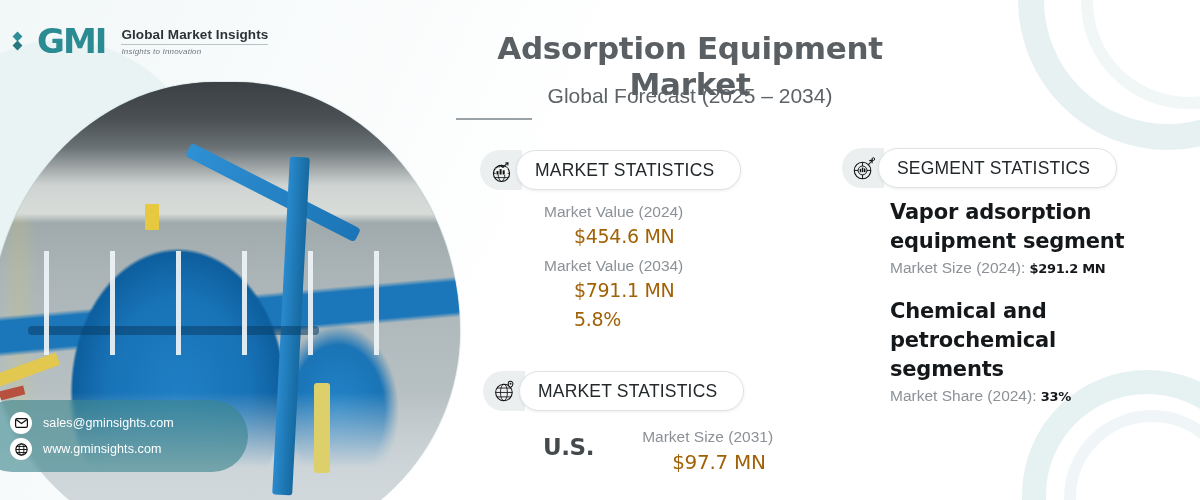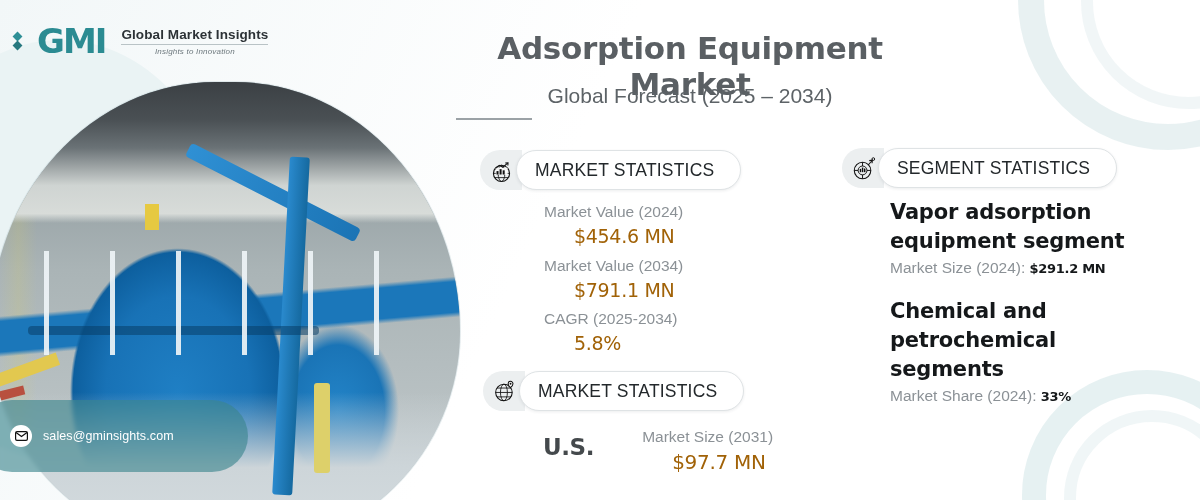--- a/index.html
+++ b/index.html
@@ -191,21 +191,21 @@
   }
   .logo-txt { display: flex; flex-direction: column; }
   .logo-name {
     font-size: 13.5px; font-weight: bold; color: #2c3236;
     letter-spacing: .1px;
   }
   .logo-rule {
     height: 1px; background: #b9c3c6; margin: 2px 0 2px;
   }
   .logo-tag {
-    font-size: 8px; color: #6d787d; text-align: center;
+    font-size: 8px; color: #6d787d; text-align: left;
     font-style: italic; letter-spacing: .2px;
   }
 
   
   .title {
     position: absolute; left: 455px; top: 30px;
     width: 700px;
     font-family: "DejaVu Sans", sans-serif;
     font-size: 31px; font-weight: bold;
     color: #5a5f63; letter-spacing: -.3px;
@@ -320,20 +320,32 @@
 
   <div class="contact">
     <div class="contact-row">
       <span class="c-ico">
         <svg width="13" height="10" viewBox="0 0 13 10">
           <rect x="0.6" y="0.6" width="11.8" height="8.8" rx="1.4" fill="none" stroke="#111" stroke-width="1.2"></rect>
           <path d="M1 1.4 L6.5 5.6 L12 1.4" fill="none" stroke="#111" stroke-width="1.2"></path>
         </svg>
       </span>
       <span>sales@gminsights.com</span>
+    </div>
+    <div class="contact-row">
+      <span class="c-ico">
+        <svg width="13" height="13" viewBox="0 0 14 14">
+          <circle cx="7" cy="7" r="6.1" fill="none" stroke="#111" stroke-width="1.2"></circle>
+          <ellipse cx="7" cy="7" rx="2.6" ry="6.1" fill="none" stroke="#111" stroke-width="1"></ellipse>
+          <line x1="1" y1="7" x2="13" y2="7" stroke="#111" stroke-width="1"></line>
+          <line x1="1.9" y1="3.8" x2="12.1" y2="3.8" stroke="#111" stroke-width="1"></line>
+          <line x1="1.9" y1="10.2" x2="12.1" y2="10.2" stroke="#111" stroke-width="1"></line>
+        </svg>
+      </span>
+      <span>www.gminsights.com</span>
     </div>
   </div>
 
   <div class="logo">
     <div class="logo-diamonds">
       <i></i>
         <i></i>
     </div>
     <div class="logo-gmi">GMI</div>
     <div class="logo-txt">
@@ -364,21 +376,20 @@
       </svg>
     </span>
     <span class="label">MARKET STATISTICS</span>
   </div>
 
   <div class="kv-block" id="market-stats">
     <div class="kv-label">Market Value (2024)</div>
     <div class="kv-value">$454.6 MN</div>
     <div class="kv-label">Market Value (2034)</div>
     <div class="kv-value">$791.1 MN</div>
-    <div class="kv-label">CAGR (2025-2034)</div>
     <div class="kv-value">5.8%</div>
   </div>
 
   <div class="pill" id="pill-country">
     <span class="ico-box">
       <svg width="25" height="25" viewBox="0 0 26 26">
         <circle cx="12.4" cy="14" r="8.6" fill="none" stroke="#111" stroke-width="1.1"></circle>
         <ellipse cx="12.4" cy="14" rx="3.6" ry="8.6" fill="none" stroke="#111" stroke-width=".9"></ellipse>
         <line x1="3.8" y1="14" x2="21" y2="14" stroke="#111" stroke-width=".9"></line>
         <line x1="5.3" y1="9.4" x2="19.5" y2="9.4" stroke="#111" stroke-width=".9"></line>

